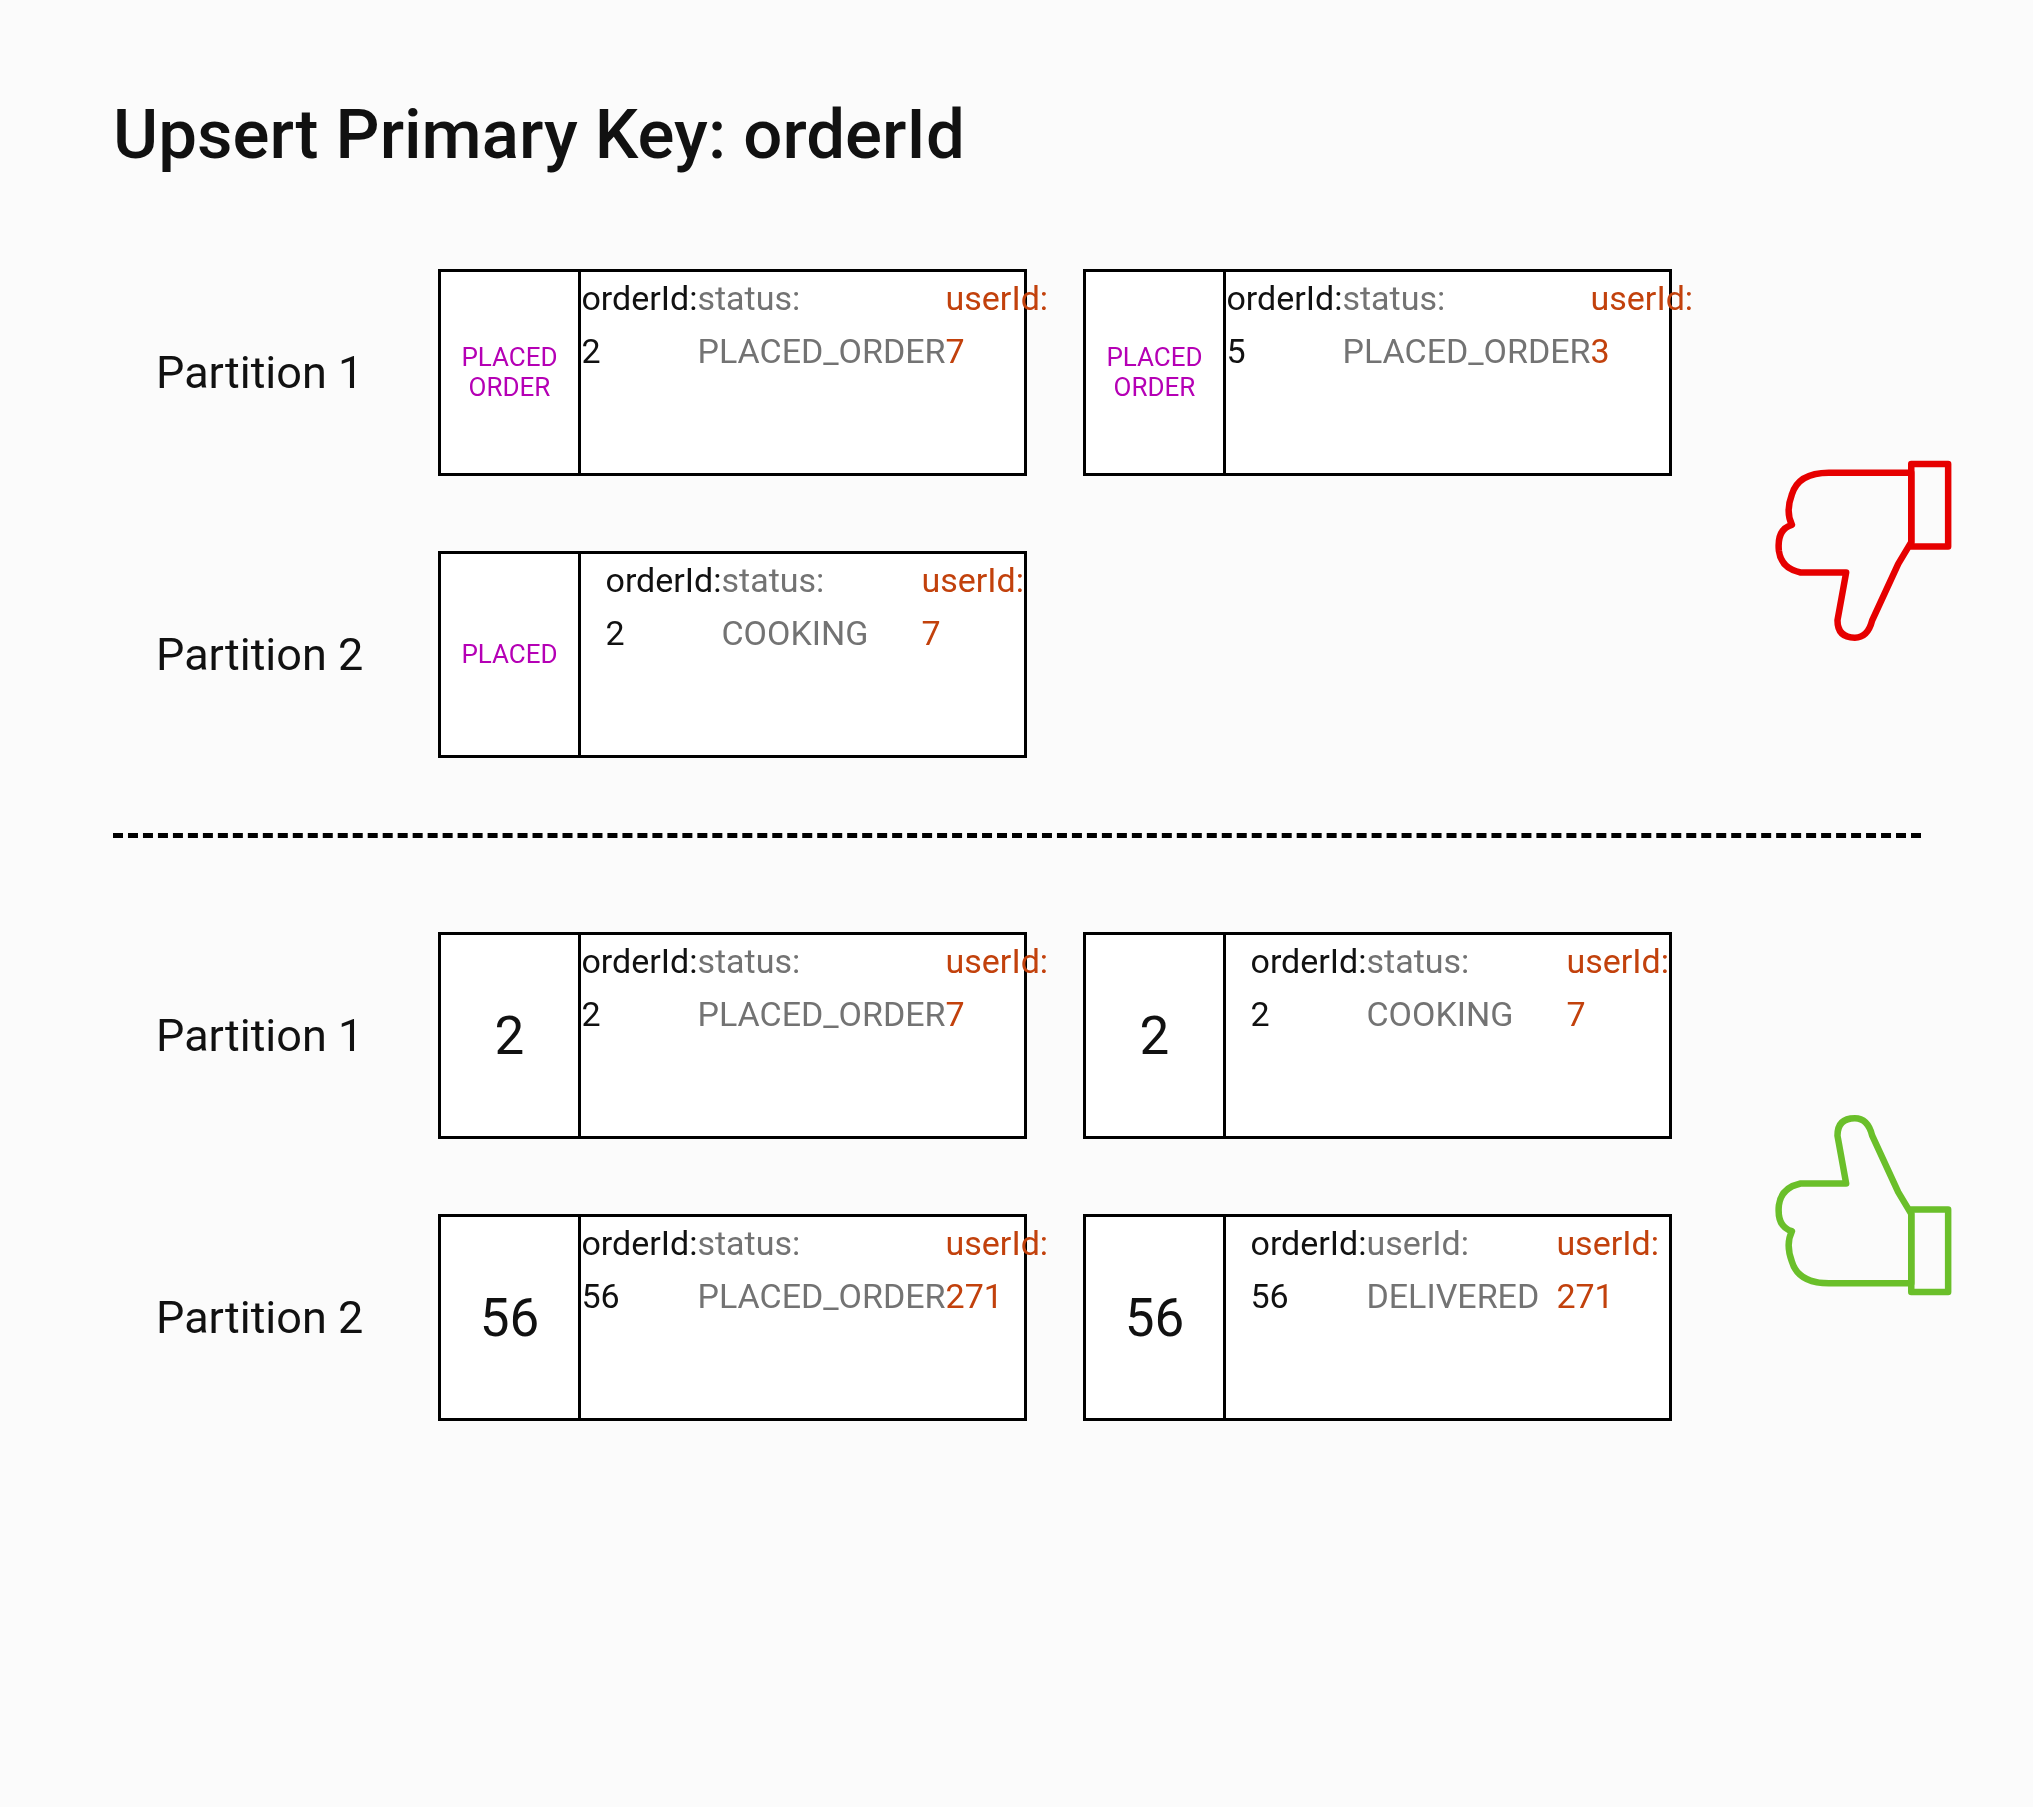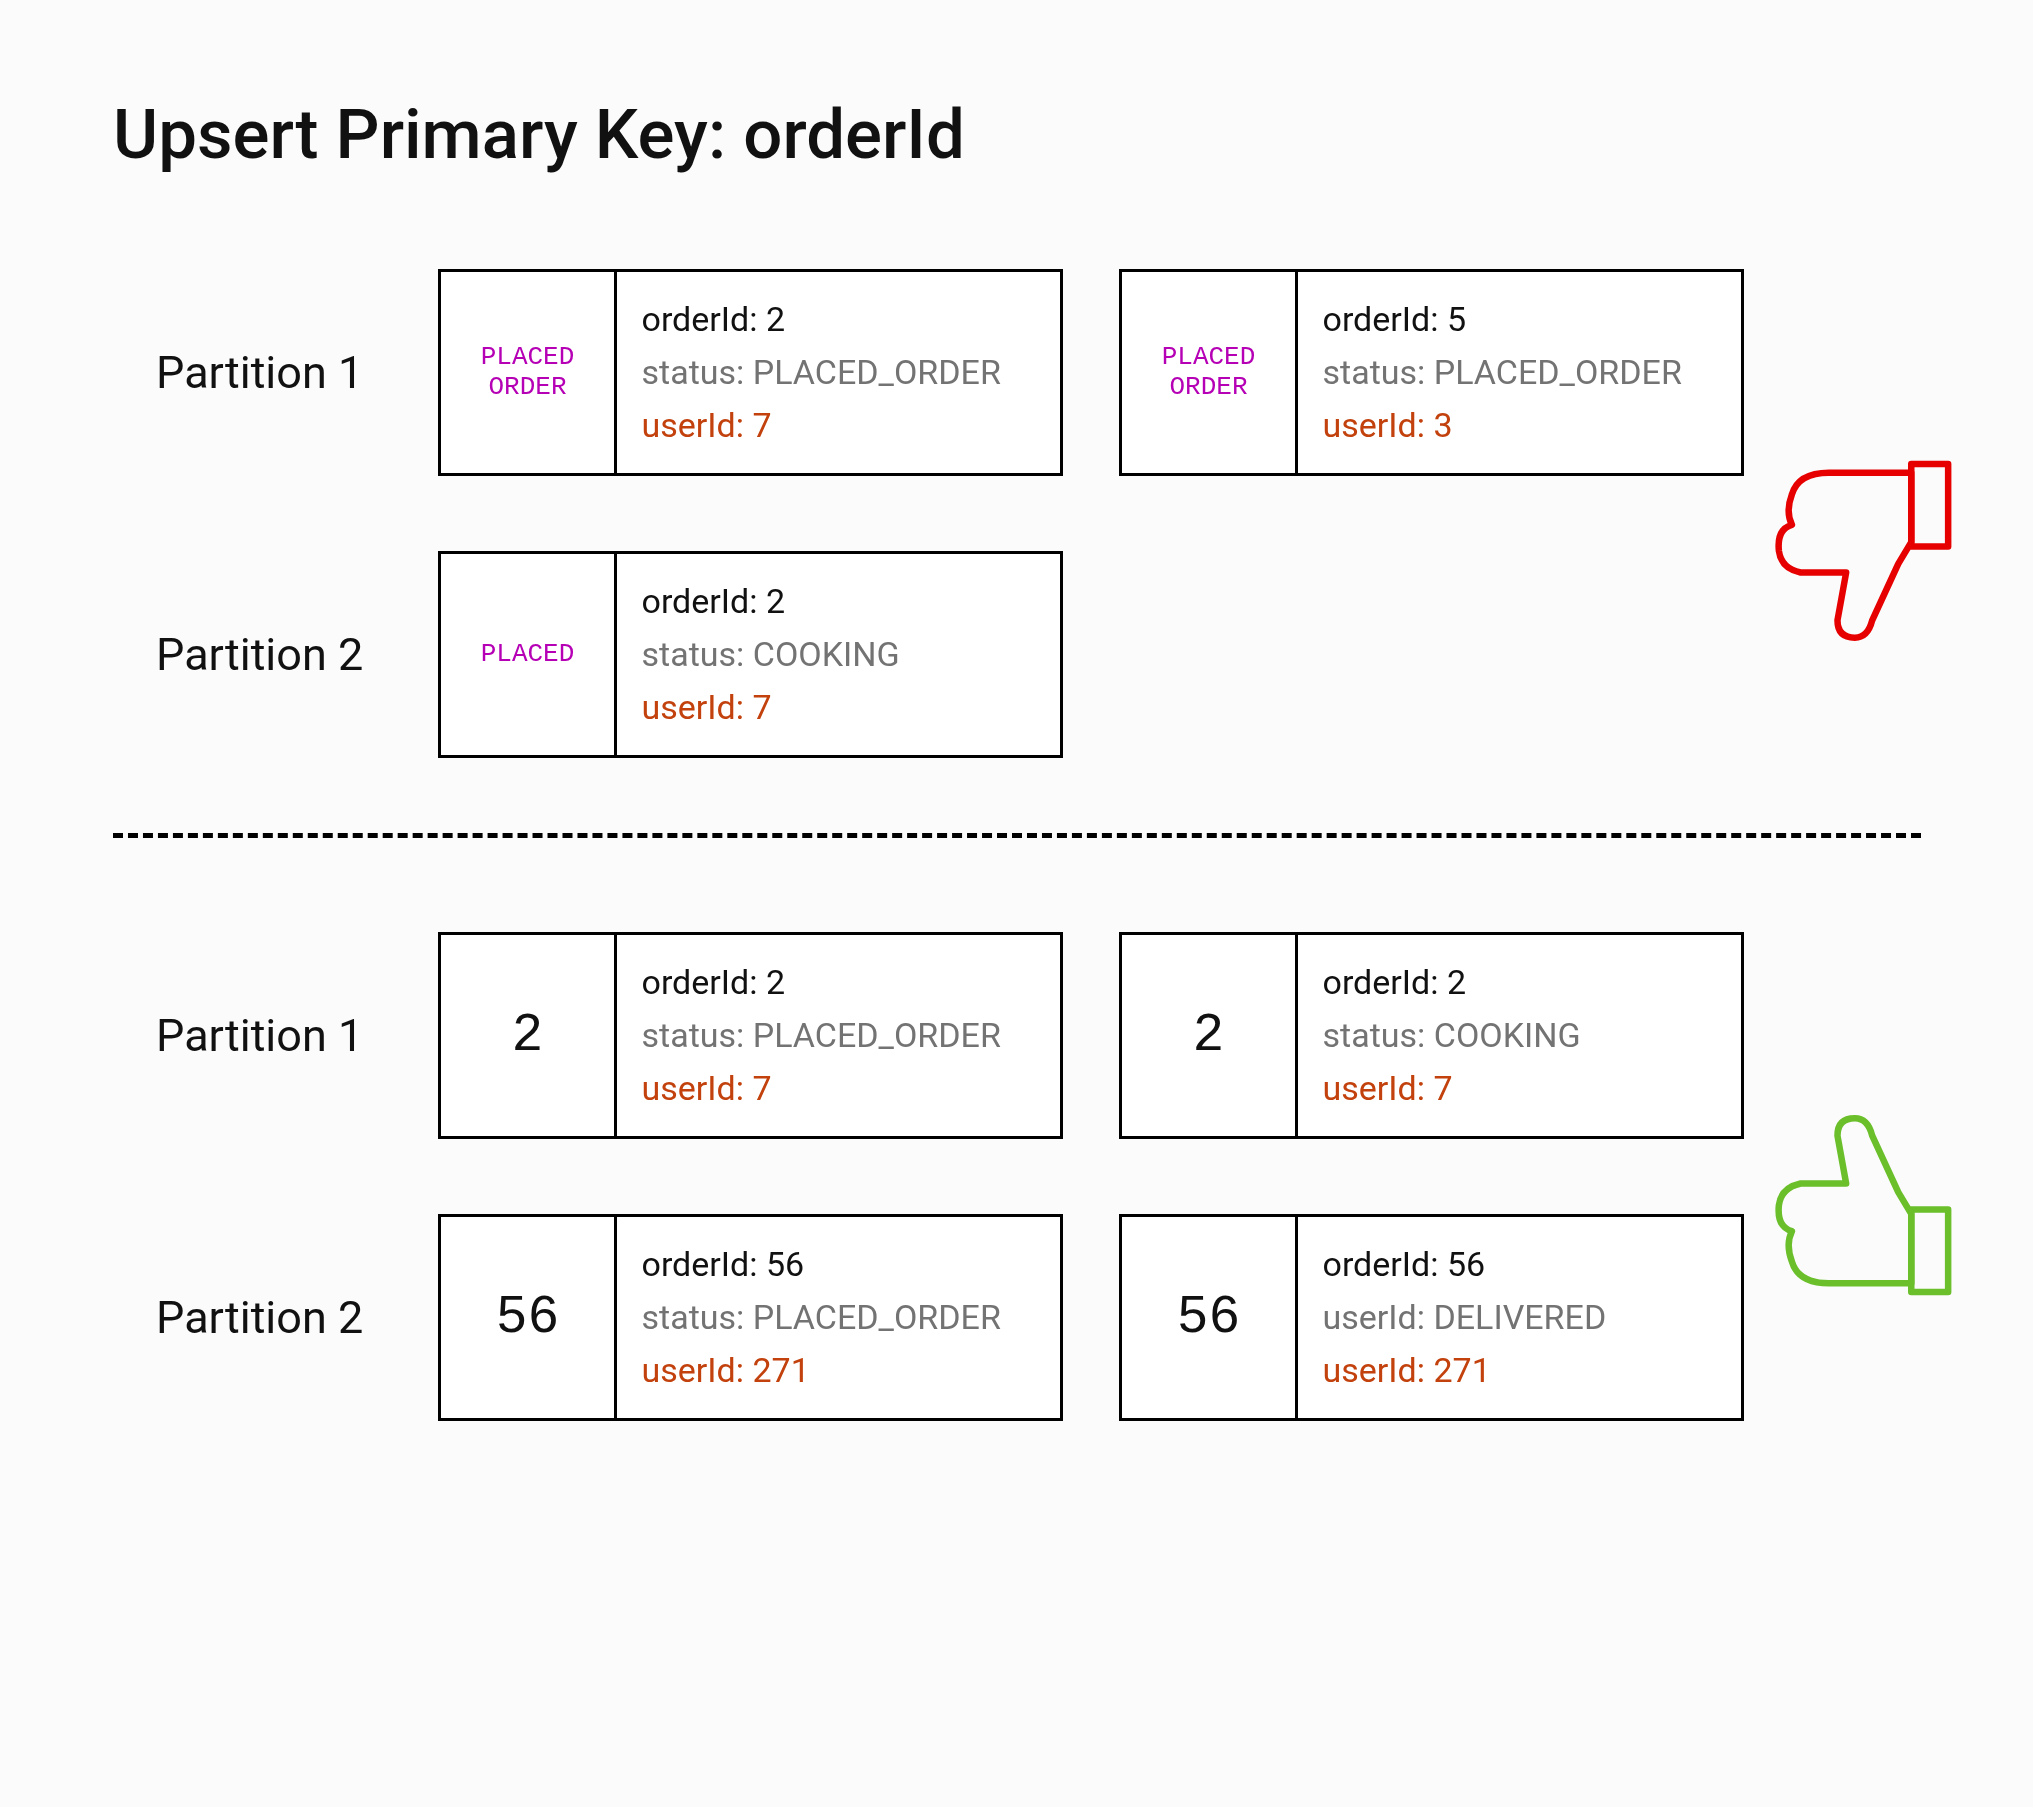--- a/index.html
+++ b/index.html
@@ -36,35 +36,34 @@
     display: flex;
     gap: 56px;
   }
   .card {
     display: flex;
     border: 3.8px solid #000;
     height: 207px;
     background: #fff;
   }
   .card-key {
-    width: 176px;
+    width: 140px;
     border-right: 3.8px solid #000;
     display: flex;
     align-items: center;
     justify-content: center;
     text-align: center;
     padding: 0 5.6px;
-    font-family: Liberation Mono, monospace;
   }
   .card-key.small { font-size: 26px; color: #b500b5; line-height: 1.15; font-weight: 400; }
   .card-key.big   { font-size: 53px; color: #111; font-weight: 400; }
   .card-body {
     width: 443px;
     display: flex;
-    flex-direction: column;
+    flex-direction: row;
     justify-content: center;
     padding-left: 24.5px;
     font-size: 34px;
     line-height: 1.55;
   }
   .l-black  { color: #111; }
   .l-purple { color: #737373; }
   .l-blue   { color: #c2410c; }
   .divider {
     border: none;

